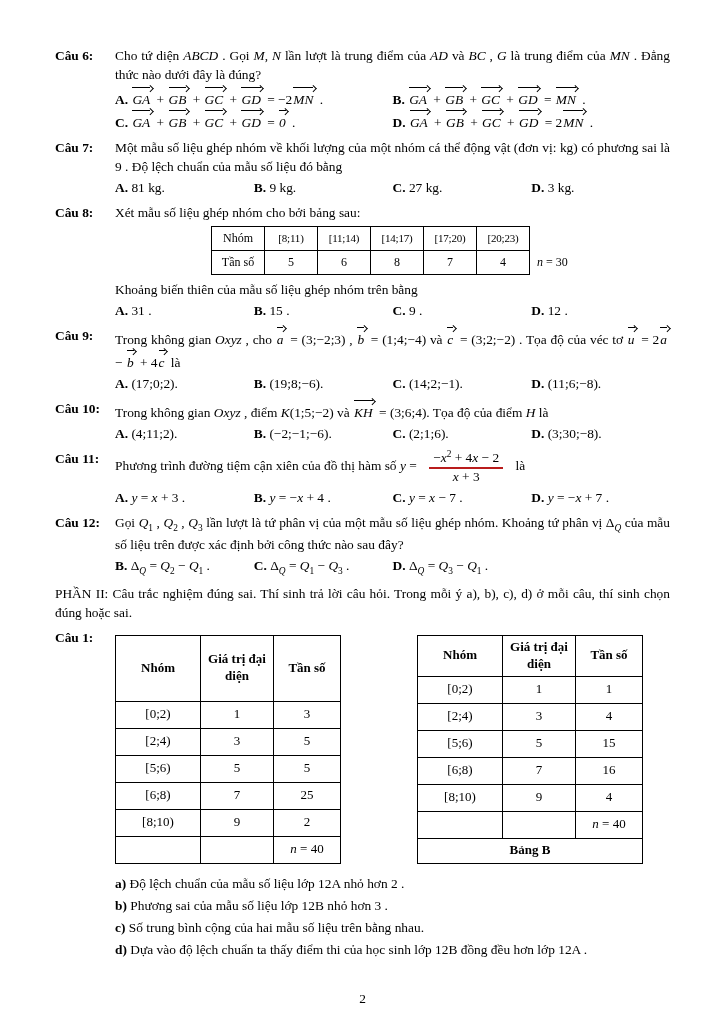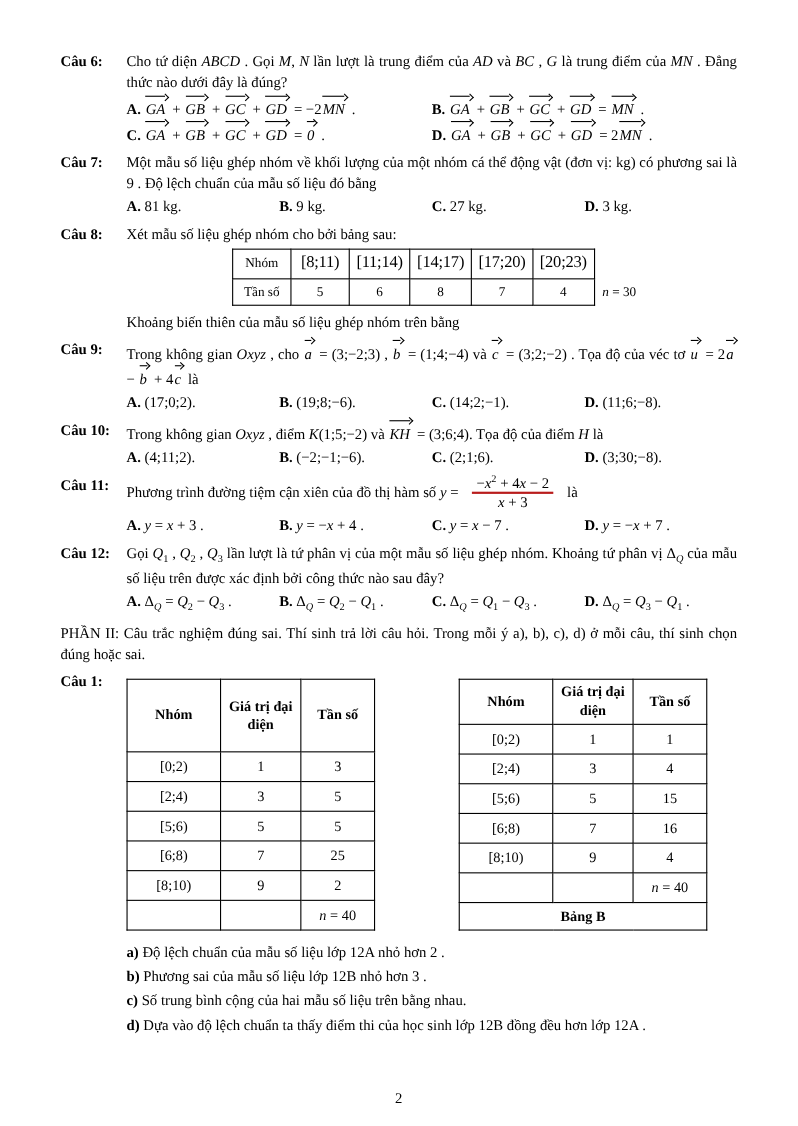--- a/index.html
+++ b/index.html
@@ -25,21 +25,21 @@
   .vec:before{content:"";position:absolute;top:1px;left:1px;right:3px;border-top:1px solid #000}
   .vec:after{content:"";position:absolute;top:-0.5px;right:1px;width:3.5px;height:3.5px;
     border-top:1px solid #000;border-right:1px solid #000;transform:rotate(45deg)}
   
   .frac{display:inline-block;vertical-align:middle;text-align:center;margin:0 9px}
   .fnum{display:block;padding:0 4px;line-height:1.2}
   .fden{display:block;border-top:2px solid #b91c1c;padding:0 4px;line-height:1.25}
   
   .t8{border-collapse:collapse;margin:4px 0 5px 96px;font-size:12px}
   .t8 td{border:1px solid #000;text-align:center;padding:2px 6px;height:19px;min-width:40px}
-  .t8 td.ival{font-size:15px;letter-spacing:-0.2px}
+  .t8 td.ival{font-size:11px;letter-spacing:-0.2px}
   .t8 td.t8n{border:none;text-align:left;padding-left:7px;white-space:nowrap;min-width:46px}
   
   .tables{display:flex;gap:76px;margin:7px 0 9px 0}
   .ab{border-collapse:collapse;font-size:13px}
   .ab th,.ab td{border:1px solid #000;text-align:center;padding:3px 6px}
   .ab th{font-weight:bold;line-height:1.3;padding:3px 4px}
   .ab td{height:20px}
   .col-nhom{width:76px}.col-gt{width:64px}.col-ts{width:58px}
   .ab .ncell{text-align:center}
   .ab .caption{font-weight:bold;padding:2px}
@@ -102,20 +102,26 @@
           <td>5</td>
           <td>6</td>
           <td>8</td>
           <td>7</td>
           <td>4</td>
           <td class="t8n"><i>n</i> = 30</td>
         </tr>
       </tbody>
         </table>
       <div class="qtext">Khoảng biến thiên của mẫu số liệu ghép nhóm trên bằng</div>
+      <div class="opts cols4">
+        <div class="opt"><span class="optletter">A.</span> <span>31 .</span></div>
+        <div class="opt"><span class="optletter">B.</span> <span>15 .</span></div>
+        <div class="opt"><span class="optletter">C.</span> <span>9 .</span></div>
+        <div class="opt"><span class="optletter">D.</span> <span>12 .</span></div>
+      </div>
     </div>
   </div>
 
   <div class="q">
     <div class="qlabel">Câu 9:</div>
     <div class="qbody">
       <div class="qtext">Trong không gian <i>Oxyz</i> , cho <span class="vec">a</span> = (3;−2;3) , <span class="vec">b</span> = (1;4;−4) và <span class="vec">c</span> = (3;2;−2) . Tọa độ của véc tơ <span class="vec">u</span> = 2<span class="vec">a</span> − <span class="vec">b</span> + 4<span class="vec">c</span> là</div>
       <div class="opts cols4">
         <div class="opt"><span class="optletter">A.</span> <span>(17;0;2).</span></div>
         <div class="opt"><span class="optletter">B.</span> <span>(19;8;−6).</span></div>
@@ -149,21 +155,20 @@
         <div class="opt"><span class="optletter">D.</span> <span><i>y</i> = −<i>x</i> + 7 .</span></div>
       </div>
     </div>
   </div>
 
   <div class="q">
     <div class="qlabel">Câu 12:</div>
     <div class="qbody">
       <div class="qtext">Gọi <i>Q</i><sub>1</sub> , <i>Q</i><sub>2</sub> , <i>Q</i><sub>3</sub> lần lượt là tứ phân vị của một mẫu số liệu ghép nhóm. Khoảng tứ phân vị Δ<sub><i>Q</i></sub> của mẫu số liệu trên được xác định bởi công thức nào sau đây?</div>
       <div class="opts cols4">
-        <div class="opt"><span class="optletter">A.</span> <span>Δ<sub><i>Q</i></sub> = <i>Q</i><sub>2</sub> − <i>Q</i><sub>3</sub> .</span></div>
         <div class="opt"><span class="optletter">B.</span> <span>Δ<sub><i>Q</i></sub> = <i>Q</i><sub>2</sub> − <i>Q</i><sub>1</sub> .</span></div>
         <div class="opt"><span class="optletter">C.</span> <span>Δ<sub><i>Q</i></sub> = <i>Q</i><sub>1</sub> − <i>Q</i><sub>3</sub> .</span></div>
         <div class="opt"><span class="optletter">D.</span> <span>Δ<sub><i>Q</i></sub> = <i>Q</i><sub>3</sub> − <i>Q</i><sub>1</sub> .</span></div>
       </div>
     </div>
   </div>
 
   <div class="part2">
     <span class="p2title">PHẦN II: Câu trắc nghiệm đúng sai.</span>
     <span>Thí sinh trả lời câu hỏi. Trong mỗi ý a), b), c), d) ở mỗi câu, thí sinh chọn đúng hoặc sai.</span>

